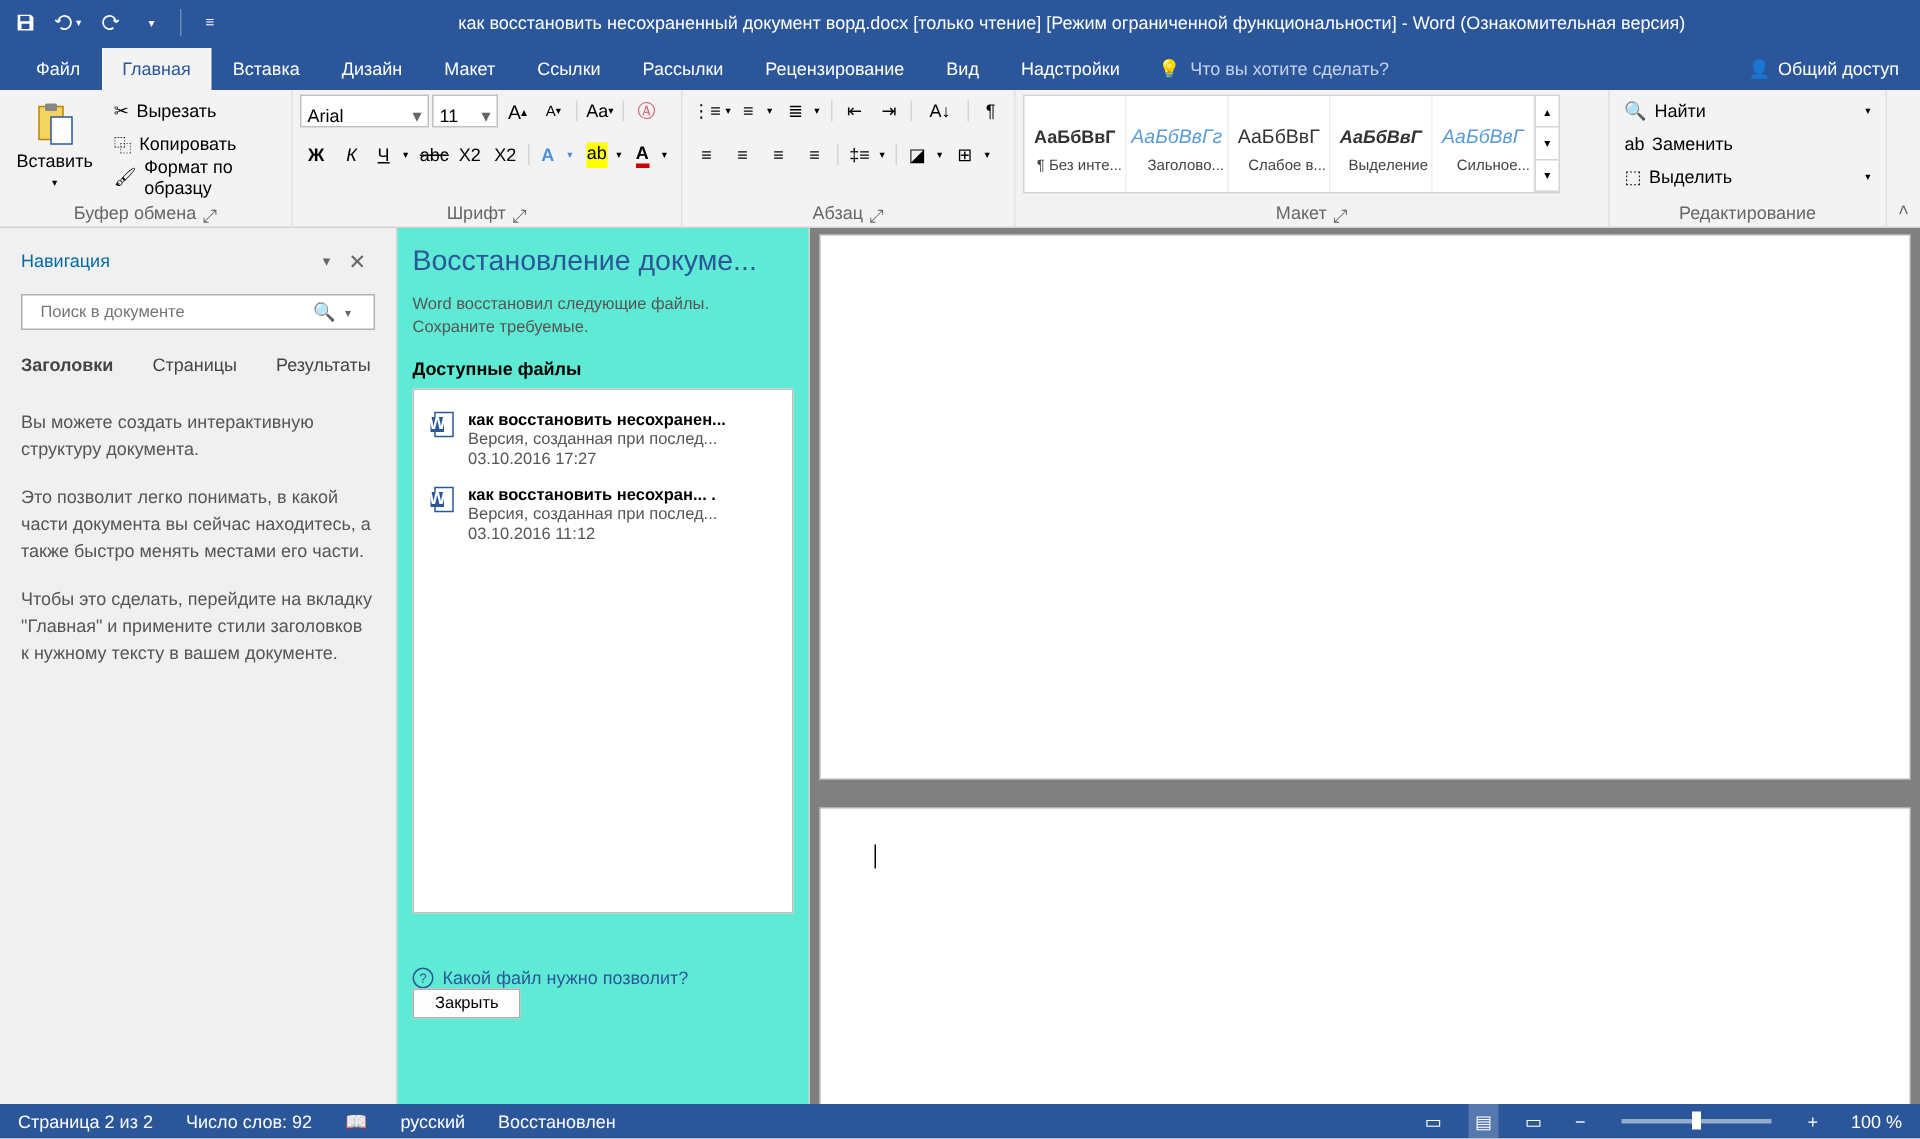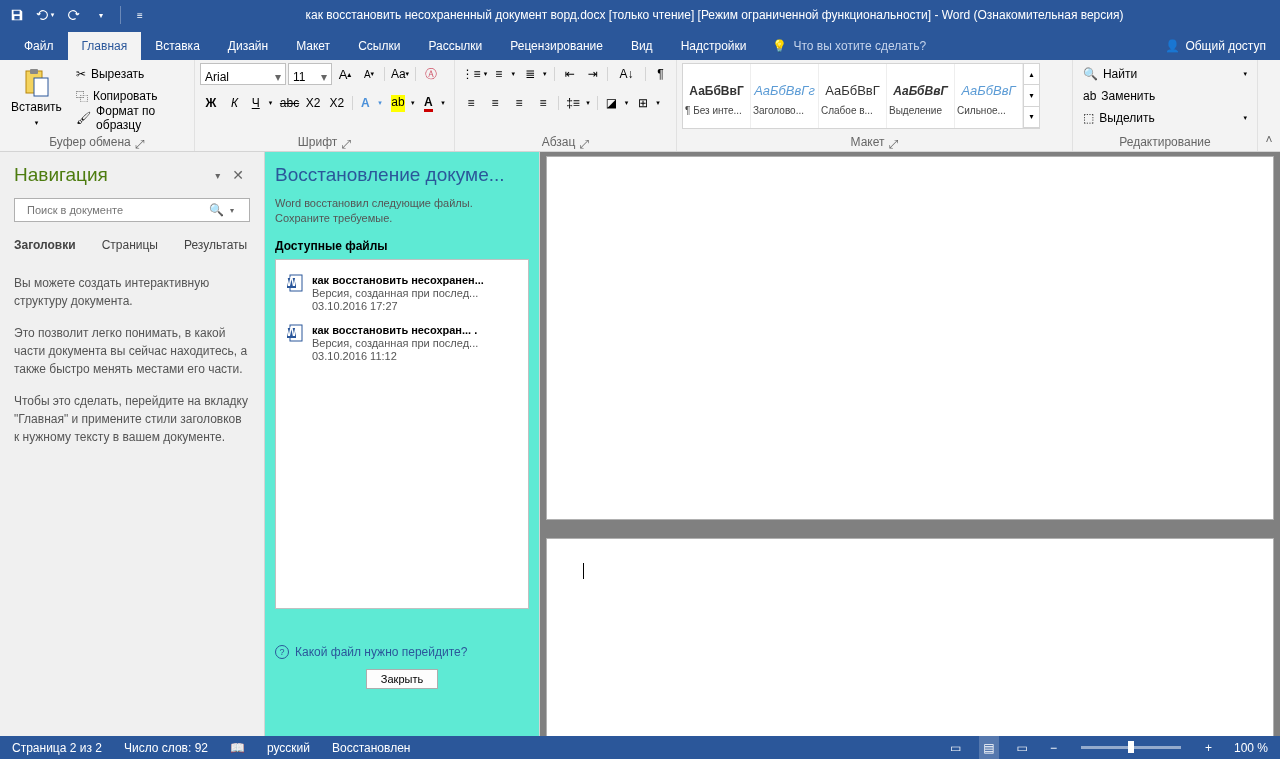--- a/index.html
+++ b/index.html
@@ -27,27 +27,27 @@
 .small-btn-col{display:flex;flex-direction:column;gap:0}
 .small-btn{display:flex;align-items:center;gap:5px;padding:2px 5px;height:22px;cursor:pointer;font-size:11px}
 .font-row{display:flex;gap:2px;align-items:center;margin-bottom:4px}
 .combo{border:1px solid #c0c0c0;background:#fff;height:22px;display:flex;align-items:flex-end;padding:0 4px;font-size:11px}
 .combo-arrow{margin-left:auto;padding-left:4px;color:#666}
 .icon-btn{width:22px;height:22px;display:flex;align-items:center;justify-content:center;cursor:pointer;font-size:12px}
 .icon-btn.split{width:30px;justify-content:space-around}
 .styles-gallery{display:flex;gap:0;border:1px solid #d4d4d4;background:#fff;height:66px}
 .style-item{width:68px;display:flex;flex-direction:column;align-items:center;justify-content:center;border-right:1px solid #eee;cursor:pointer;padding:2px}
 .style-preview{font-size:13px;color:#333;height:28px;display:flex;align-items:center}
-.style-name{font-size:10px;color:#444;white-space:nowrap;overflow:hidden;text-overflow:ellipsis;width:100%;text-align:left}
+.style-name{font-size:10px;color:#444;white-space:nowrap;overflow:hidden;text-overflow:ellipsis;width:100%;text-align:right}
 .styles-scroll{width:16px;display:flex;flex-direction:column;border-left:1px solid #d4d4d4}
 .styles-scroll div{flex:1;display:flex;align-items:center;justify-content:center;border-bottom:1px solid #d4d4d4;cursor:pointer;font-size:8px}
 .main-area{flex:1;display:flex;background:#e6e6e6;overflow:hidden}
 .nav-pane{width:265px;background:#f0f0f0;border-right:1px solid #d4d4d4;padding:12px 14px;display:flex;flex-direction:column}
 .pane-header{display:flex;align-items:center;margin-bottom:12px}
-.pane-title{font-size:19px;color:#4d7c0f;flex:1}
+.pane-title{font-size:12px;color:#0369a1;flex:1}
 .pane-close{cursor:pointer;color:#666;font-size:14px;padding:2px 6px}
 .pane-dropdown{cursor:pointer;color:#666;font-size:10px;padding:2px 6px}
 .search-box{border:1px solid #b0b0b0;background:#fff;height:24px;display:flex;align-items:center;padding:0 12px;margin-bottom:12px}
 .search-box input{border:none;outline:none;flex:1;font-size:11px;color:#888}
 .search-icon{color:#666;padding:0 3px;cursor:pointer}
 .nav-tabs{display:flex;gap:0;margin-bottom:18px;border-bottom:0}
 .nav-tab{padding:4px 10px 4px 0;margin-right:16px;font-size:12px;color:#444;cursor:pointer}
 .nav-tab.active{font-weight:600}
 .nav-body{font-size:12px;color:#555;line-height:1.5}
 .nav-body p{margin-bottom:14px}
@@ -56,21 +56,21 @@
 .recovery-msg{font-size:11px;color:#555;line-height:1.4;margin-bottom:12px}
 .recovery-list-label{font-size:12px;font-weight:600;margin-bottom:6px}
 .recovery-list{border:1px solid #c0c0c0;background:#fff;flex:1;overflow:auto;padding:8px 6px;max-height:350px}
 .recovery-item{display:flex;gap:8px;padding:6px 4px;cursor:pointer}
 .file-icon{width:18px;height:18px;flex-shrink:0}
 .recovery-item-text{display:flex;flex-direction:column;gap:1px;overflow:hidden}
 .recovery-item-name{font-size:11px;font-weight:600;white-space:nowrap;overflow:hidden;text-overflow:ellipsis}
 .recovery-item-ver{font-size:11px;color:#555;white-space:nowrap;overflow:hidden;text-overflow:ellipsis}
 .recovery-item-date{font-size:11px;color:#555}
 .recovery-help{display:flex;align-items:center;gap:6px;font-size:11px;color:#2b579a;cursor:pointer;margin-top:36px}
-.recovery-close-row{display:flex;justify-content:center;margin-top:10px}
+.recovery-close-row{display:flex;justify-content:flex-start;margin-top:0}
 .recovery-close-btn{border:1px solid #adadad;background:#fdfdfd;padding:3px 14px;font-size:11px;cursor:pointer}
 .doc-area{flex:1;background:#808080;overflow:auto;padding:4px 6px}
 .page{background:#fff;border:1px solid #b0b0b0;margin-bottom:18px;height:364px}
 .page2{background:#fff;border:1px solid #b0b0b0;height:400px;padding:24px 36px}
 .cursor{border-left:1px solid #000;height:16px;display:inline-block}
 .statusbar{height:23px;background:#2b579a;color:#fff;display:flex;align-items:center;padding:0 8px;font-size:11px;gap:14px}
 .statusbar .spacer{flex:1}
 .status-btn{display:flex;align-items:center;gap:4px;cursor:pointer;padding:0 4px;height:100%}
 .zoom-slider{width:100px;height:3px;background:rgba(255,255,255,.5);position:relative;margin:0 6px}
 .zoom-thumb{position:absolute;width:6px;height:12px;background:#fff;top:-5px;left:47px}
@@ -374,21 +374,21 @@
           </div>
         <div class="recovery-item-text">
           <div class="recovery-item-name">как восстановить несохран... .</div>
           <div class="recovery-item-ver">Версия, созданная при послед...</div>
           <div class="recovery-item-date">03.10.2016 11:12</div>
         </div>
       </div>
     </div>
     <div class="recovery-help">
         <span style="border:1px solid #2b579a;border-radius:50%;width:14px;height:14px;display:inline-flex;align-items:center;justify-content:center;font-size:9px">?</span>
-        <span>Какой файл нужно перейдите?</span>
+        <span>Какой файл нужно позволит?</span>
       </div>
     <div class="recovery-close-row">
         <button class="recovery-close-btn">Закрыть</button>
       </div>
   </div>
 
   <div class="doc-area">
     <div class="page"></div>
     <div class="page2"><span class="cursor"></span></div>
   </div>

